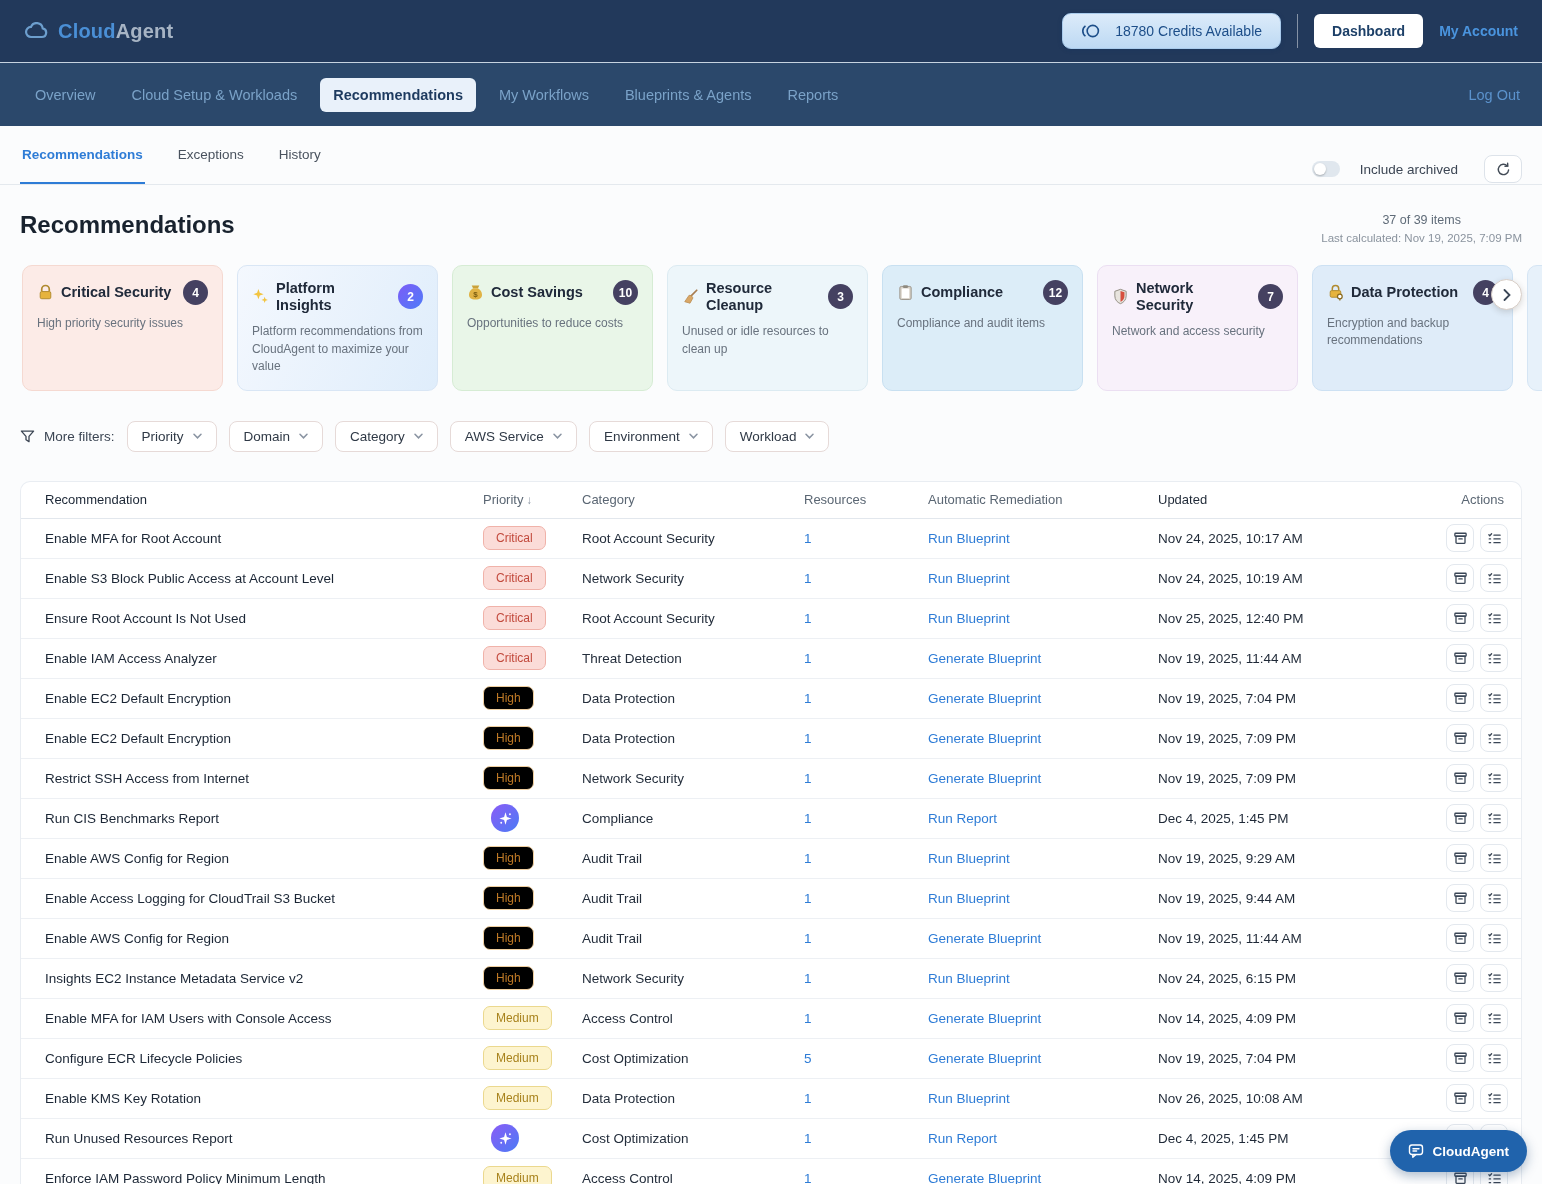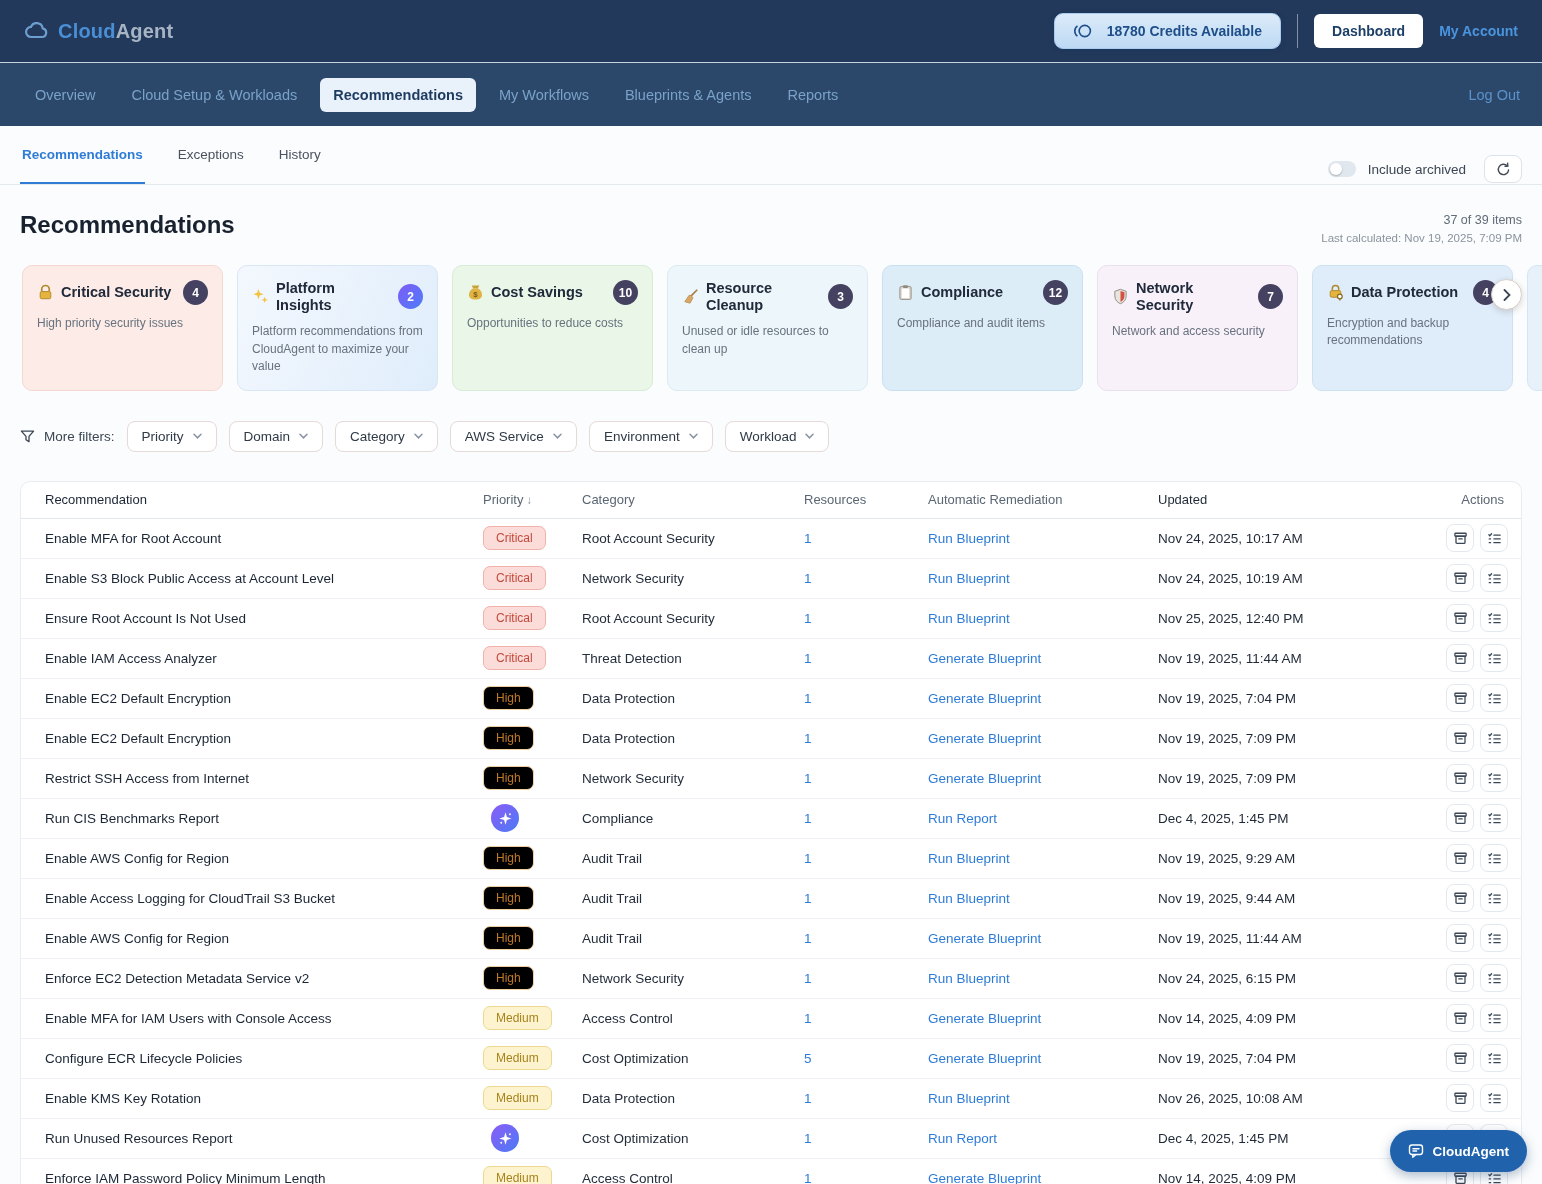--- a/index.html
+++ b/index.html
@@ -10,44 +10,44 @@
   }
   
   .topbar{height:63px;background:#22395b;display:flex;align-items:center;padding:0 24px;border-bottom:1px solid #c6d3e0;}
   .brand{display:flex;align-items:center;gap:8px;margin-right:24px;}
   .brand-text{font-size:20px;font-weight:700;letter-spacing:.2px;}
   .brand-cloud{color:#4a8fd6;} .brand-agent{color:#a7b4c4;}
   .main-nav{display:flex;align-items:center;gap:10px;}
   .nav-btn{background:#fff;color:#1d3a5f;border:none;border-radius:6px;padding:8px 16px;font-size:14px;font-weight:700;display:inline-flex;align-items:center;gap:7px;cursor:pointer;font-family:inherit;}
   .chev{display:inline-flex;color:#51677f;}
   .topbar-right{margin-left:auto;display:flex;align-items:center;}
-  .credits-pill{display:flex;gap:15px;align-items:center;background:linear-gradient(180deg,#dcebfa,#bdd9f3);border:1px solid #a9cbec;border-radius:9px;padding:9px 18px;color:#1d4e89;font-weight:700;font-size:14px;box-shadow:0 1px 4px rgba(15,50,95,.35);cursor:pointer;}
+  .credits-pill{display:flex;gap:15px;align-items:center;background:linear-gradient(180deg,#dcebfa,#bdd9f3);border:1px solid #a9cbec;border-radius:9px;padding:9px 18px;color:#1d4e89;font-weight:400;font-size:14px;box-shadow:0 1px 4px rgba(15,50,95,.35);cursor:pointer;}
   .vdivider{width:1px;height:34px;background:rgba(255,255,255,.45);margin:0 16px;}
   .dashboard-btn{background:#fff;color:#1d4068;border:none;border-radius:6px;padding:9px 18px;font-size:14px;font-weight:700;cursor:pointer;font-family:inherit;}
   .my-account{color:#4a94de;font-weight:700;font-size:14px;margin-left:16px;text-decoration:none;cursor:pointer;}
   
   .subnav{height:63px;background:#2b486b;display:flex;align-items:center;padding:0 22px;}
   .subnav-items{display:flex;align-items:center;gap:10px;}
   .subnav-item{color:#7aa2c8;font-size:14.5px;padding:9px 13px;border-radius:6px;text-decoration:none;cursor:pointer;white-space:nowrap;}
   .subnav-item.active{background:#e9f1fa;color:#1d3a5f;font-weight:700;}
   .logout{margin-left:auto;color:#5b92cc;font-size:14.5px;text-decoration:none;cursor:pointer;}
   
   .tabbar{display:flex;align-items:center;height:59px;padding:0 20px;border-bottom:1px solid #e4e9ee;}
   .tabs{display:flex;align-items:stretch;height:100%;gap:31px;}
   .tab{font-size:13.5px;color:#49525e;display:flex;align-items:center;border-bottom:2px solid transparent;cursor:pointer;padding:0 2px;}
   .tab.active{color:#2e7cd6;border-bottom-color:#2e7cd6;font-weight:600;}
-  .tabbar-right{margin-left:auto;display:flex;align-items:center;gap:12px;margin-top:28px;}
+  .tabbar-right{margin-left:auto;display:flex;align-items:center;gap:20px;margin-top:28px;}
   .toggle{width:28px;height:16px;border-radius:9px;background:#e0e7ee;position:relative;cursor:pointer;flex:0 0 auto;}
   .toggle-knob{position:absolute;width:12px;height:12px;border-radius:50%;background:#fff;top:2px;left:2px;box-shadow:0 1px 2px rgba(0,0,0,.25);}
   .toggle-label{font-size:13.5px;color:#3c4654;}
   .refresh-btn{width:38px;height:28px;border:1px solid #dde3ea;background:#fff;border-radius:8px;display:flex;align-items:center;justify-content:center;cursor:pointer;margin-left:6px;}
   
   .title-row{display:flex;align-items:flex-start;justify-content:space-between;padding:26px 20px 0;}
   .page-title{font-size:24px;font-weight:700;color:#18222e;}
-  .meta{text-align:right;padding-top:2px;}
+  .meta{text-align:center;padding-top:2px;}
   .meta-count{font-size:12.5px;color:#5f6b78;}
   .meta-calc{font-size:11.5px;color:#8a939e;margin-top:5px;}
   
   .cards-wrap{position:relative;}
   .cards-row{display:flex;gap:14px;padding:21px 0 0 22px;overflow:hidden;}
   .card{flex:0 0 201px;border-radius:10px;border:1px solid transparent;padding:14px 14px;min-height:95px;cursor:pointer;}
   .card.sliver{flex:0 0 60px;background:#e7f1fa;border-color:#d5e5f4;cursor:default;}
   .card-head{display:flex;align-items:center;gap:7px;}
   .card-icon{display:inline-flex;flex:0 0 auto;}
   .card-title{font-size:14.5px;font-weight:700;color:#202a3a;flex:1;line-height:1.15;}
@@ -677,21 +677,21 @@
                 <path d="M2.4 8.4h1.4"></path>
                 <path d="M7.4 8.4H14"></path>
                 <path d="M2.4 12.4h1.4"></path>
                 <path d="M7.4 12.4H14"></path>
               </svg>
             </span>
           </button>
         </div>
       </div>
       <div class="trow grid">
-        <div class="td c-rec">Enforce EC2 Detection Metadata Service v2</div>
+        <div class="td c-rec">Insights EC2 Instance Metadata Service v2</div>
         <div class="td"><span class="badge high">High</span></div>
         <div class="td">Network Security</div>
         <div class="td"><a class="tlink">1</a></div>
         <div class="td"><a class="tlink">Run Blueprint</a></div>
         <div class="td c-upd">Nov 24, 2025, 6:15 PM</div>
         <div class="td c-act">
           <button class="action-btn">
             <span class="card-icon">
               <svg width="15" height="15" viewBox="0 0 16 16" fill="none" stroke="#3a4656" stroke-width="1.4" stroke-linejoin="round">
                 <rect x="2" y="2.4" width="12" height="3.2" rx="0.8"></rect>

